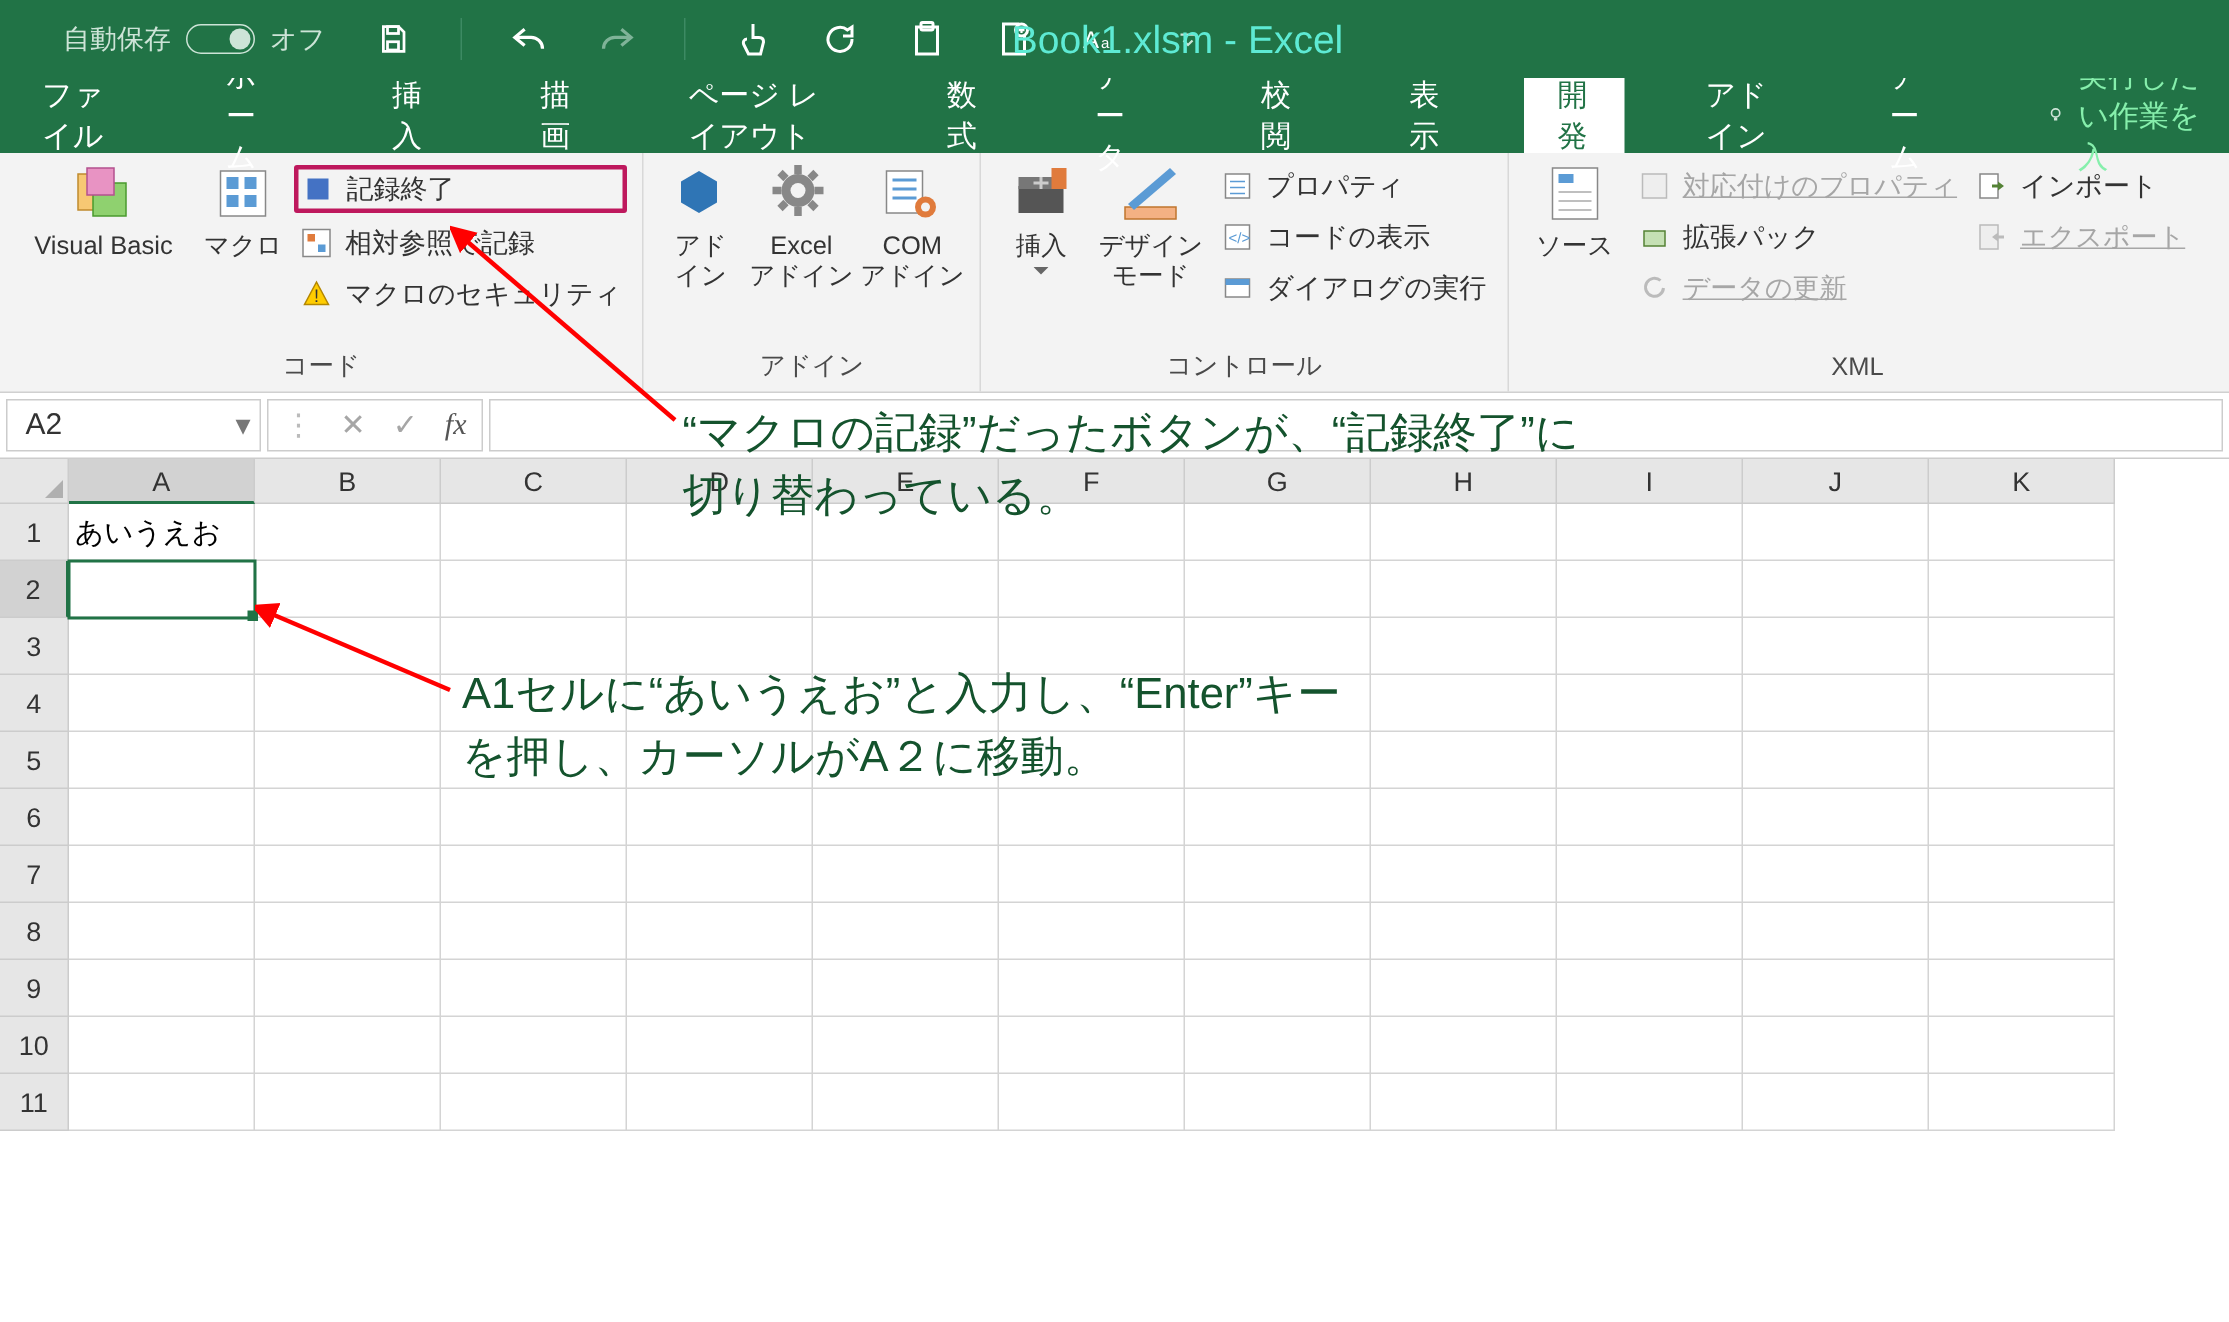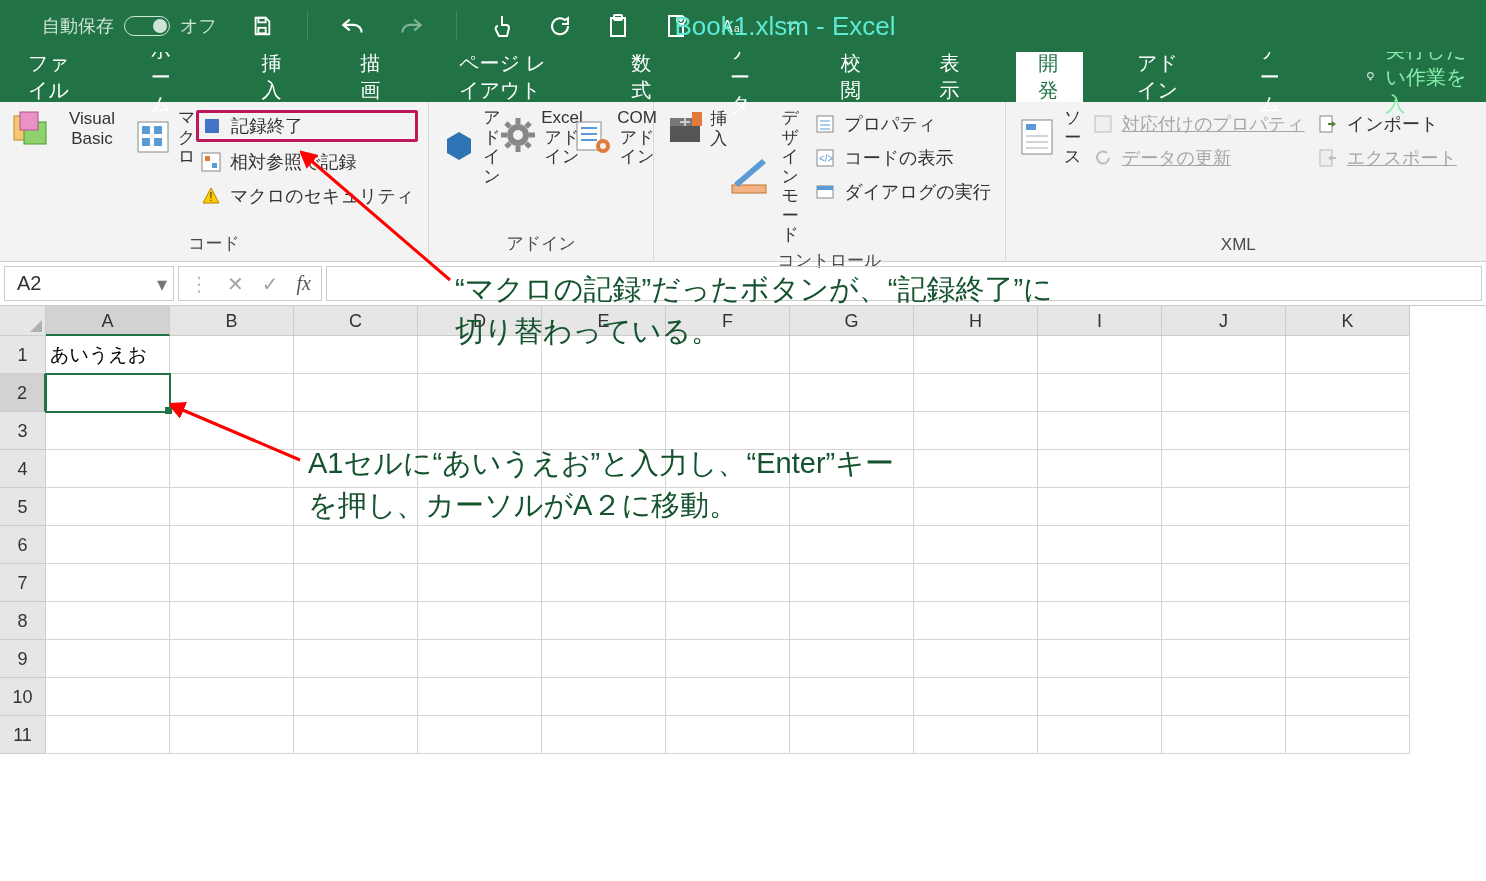--- a/index.html
+++ b/index.html
@@ -20,21 +20,21 @@
 .tabsrow { height: 50px; background: #217346; display: flex; align-items: stretch; padding-left: 6px; gap: 32px; }
 .tab { padding: 0 22px; font-size: 20px; color: #fff; display: flex; align-items: center; cursor: pointer; }
 .tab.active { background: #ffffff; color: #217346; }
 .tellme { display: flex; align-items: center; color: #86efac; font-size: 20px; gap: 8px; padding-left: 18px; }
 
 
 .ribbon { height: 160px; background: #f3f3f3; border-bottom: 1px solid #d0d0d0; display: flex; }
 .chunk { border-right: 1px solid #d8d8d8; padding: 6px 10px 4px 10px; display: flex; flex-direction: column; align-items: center; }
 .chunk-body { flex: 1; display: flex; align-items: flex-start; gap: 4px; }
 .chunk-label { font-size: 17px; color: #4a4a4a; padding-bottom: 2px; padding-top: 4px; }
-.bigbtn { width: 70px; display: flex; flex-direction: row; align-items: center; gap: 4px; font-size: 17px; color: #333; text-align: center; line-height: 1.15; }
+.bigbtn { width: 70px; display: flex; flex-direction: column; align-items: center; gap: 4px; font-size: 17px; color: #333; text-align: center; line-height: 1.15; }
 .bigbtn .ico { width: 42px; height: 42px; }
 .smallstack { display: flex; flex-direction: column; gap: 6px; padding-top: 2px; }
 .smallbtn { display: flex; align-items: center; gap: 8px; font-size: 18px; color: #333; white-space: nowrap; padding: 2px 4px; }
 .smallbtn.disabled { color: #a6a6a6; text-decoration: underline; }
 .smallbtn .ico { width: 22px; height: 22px; display: inline-flex; align-items: center; justify-content: center; }
 .smallbtn.highlighted { border: 3px solid #be185d; padding: 0 6px 0 2px; height: 32px; border-radius: 2px; }
 
 
 .fbar { height: 44px; border-bottom: 1px solid #ccc; background: #fff; display: flex; align-items: stretch; }
 .namebox { width: 170px; border: 1px solid #ccc; margin: 4px; display: flex; align-items: center; padding: 0 12px; font-size: 20px; color: #333; position: relative; background: #fff;}
@@ -341,20 +341,28 @@
       </div>
       <div class="smallstack">
         <div class="smallbtn disabled">
           <span class="ico">
               <svg width="20" height="20">
                 <rect x="2" y="2" width="16" height="16" fill="#eee" stroke="#bbb"></rect>
               </svg>
             </span>
           <span>対応付けのプロパティ</span>
         </div>
+        <div class="smallbtn">
+          <span class="ico">
+              <svg width="20" height="20">
+                <rect x="3" y="6" width="14" height="10" fill="#c5e0b4" stroke="#548235"></rect>
+              </svg>
+            </span>
+          <span>拡張パック</span>
+        </div>
         <div class="smallbtn disabled">
           <span class="ico">
               <svg width="20" height="20">
                 <path d="M16 10a6 6 0 1 1-2-5" fill="none" stroke="#bbb" stroke-width="2"></path>
               </svg>
             </span>
           <span>データの更新</span>
         </div>
       </div>
       <div class="smallstack">

